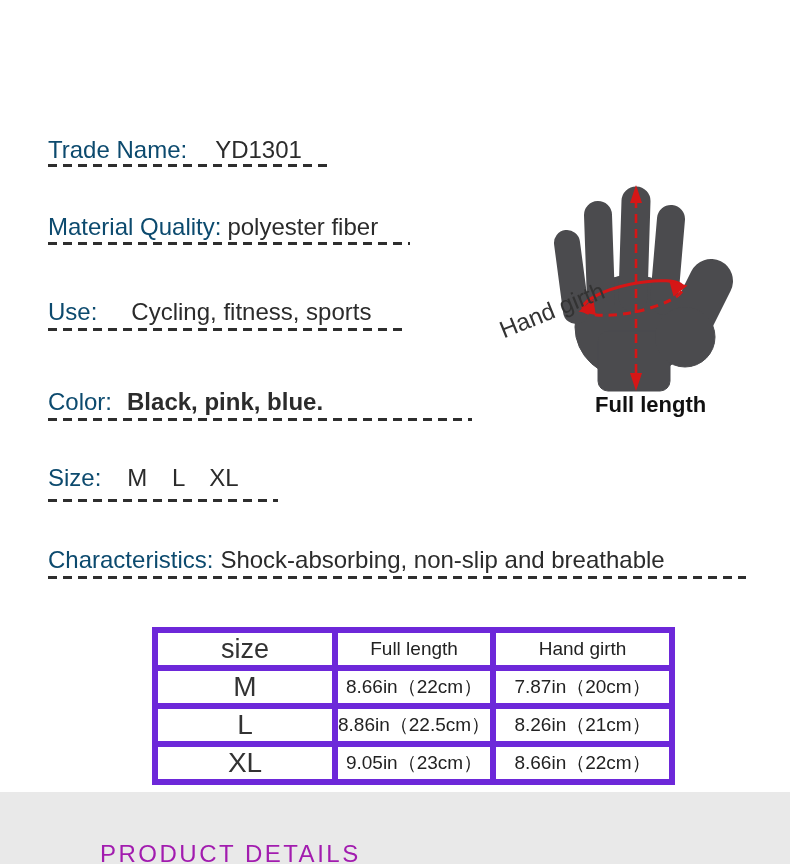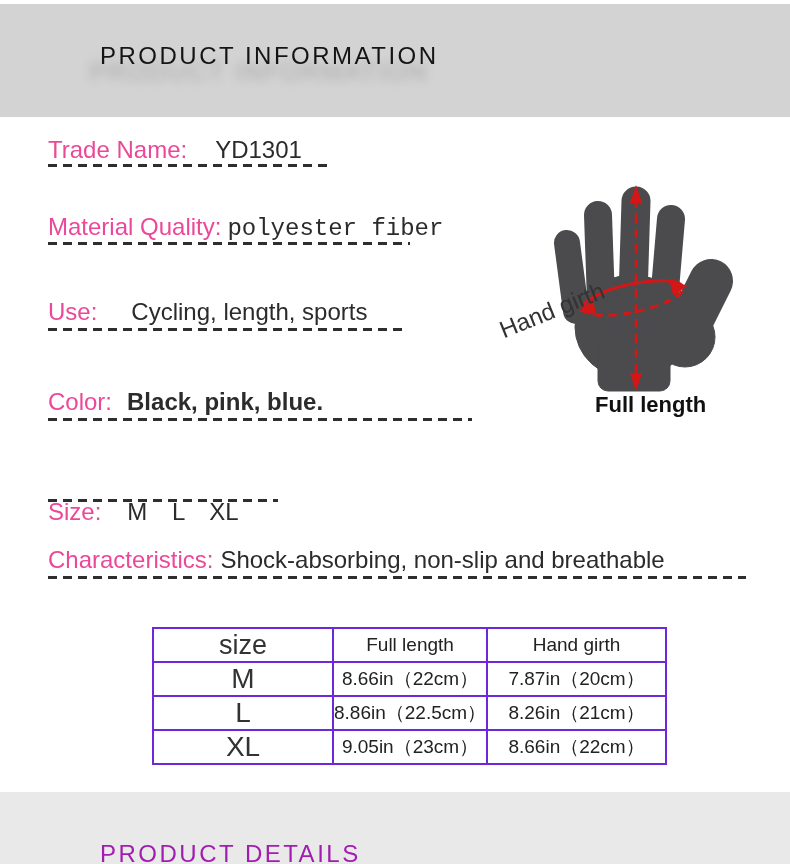--- a/index.html
+++ b/index.html
@@ -26,82 +26,79 @@
     position:absolute; left:100px; top:34px;
     font-size:24px; letter-spacing:2.5px; color:#a21caf; font-weight:500;
     white-space:nowrap;
     margin-top:14px;
   }
   
   .spec {
     position:absolute; left:48px; white-space:nowrap;
     font-size:24px; color:#2b2b2b;
   }
-  .spec .spec-label { color:#ec4899; }
+  .spec .spec-label { color:#0c4a6e; }
   .spec .spec-value { display:inline-block; }
   .spec.r1 .spec-value { margin-left:28px; }
-  .spec.r2 .spec-value { margin-left:6px;font-family:Liberation Mono, monospace;  }
+  .spec.r2 .spec-value { margin-left:6px;  }
   .spec.r3 .spec-value { margin-left:34px; }
   .spec.r4 .spec-value { margin-left:15px;font-weight:bold; }
   .spec.r5 .spec-value { margin-left:26px; word-spacing:18px; }
   .spec.r6 .spec-value { margin-left:7px;  }
   .dash {
     position:absolute; left:48px; height:3px;
     background:repeating-linear-gradient(90deg,#2e2e2e 0 9px,transparent 9px 15px);
   }
   
   .diagram { position:absolute; left:480px; top:168px; width:310px; height:252px; }
   
   table.size-table {
     position:absolute; left:152px; top:627px;
     border-collapse:collapse; table-layout:fixed;
     color:#222; background:#fff;
   }
   table.size-table td, table.size-table th {
-    border:2px solid #6d28d9; text-align:center; vertical-align:middle;
+    border:6px solid #6d28d9; text-align:center; vertical-align:middle;
     height:32px; padding:0; font-weight:normal; overflow:hidden; white-space:nowrap;
   }
   .col-size { width:180px; }
   .col-fl   { width:139px; }
   .col-hg   { width:179px; }
   th.h-size { font-size:27px; color:#333; }
   th.h-meas { font-size:19px; font-weight:600; color:#222; }
   td.c-size { font-size:28px; color:#333; }
   td.c-meas { font-size:19px; color:#222;margin-left:12px; }
 </style>
 </head>
 <body>
 
 <div class="page">
 
-  <div class="header-bar">
-    <div class="header-title">PRODUCT INFORMATION</div>
-  </div>
 
   <div class="spec r1" style="top:136px">
     <span class="spec-label">Trade Name:</span><span class="spec-value">YD1301</span>
   </div>
   <div class="dash" style="top:164px;width:282px"></div>
 
   <div class="spec r2" style="top:213px">
     <span class="spec-label">Material Quality:</span><span class="spec-value">polyester fiber</span>
   </div>
   <div class="dash" style="top:242px;width:362px"></div>
 
   <div class="spec r3" style="top:298px">
-    <span class="spec-label">Use:</span><span class="spec-value">Cycling, length, sports</span>
+    <span class="spec-label">Use:</span><span class="spec-value">Cycling, fitness, sports</span>
   </div>
   <div class="dash" style="top:328px;width:357px"></div>
 
   <div class="spec r4" style="top:388px">
     <span class="spec-label">Color:</span><span class="spec-value">Black, pink, blue.</span>
   </div>
   <div class="dash" style="top:418px;width:424px"></div>
 
-  <div class="spec r5" style="top:498px">
+  <div class="spec r5" style="top:464px">
     <span class="spec-label">Size:</span><span class="spec-value">M L XL</span>
   </div>
   <div class="dash" style="top:499px;width:230px"></div>
 
   <div class="spec r6" style="top:546px">
     <span class="spec-label">Characteristics:</span><span class="spec-value">Shock-absorbing, non-slip and breathable</span>
   </div>
   <div class="dash" style="top:576px;width:698px"></div>
 
   <div class="diagram">

